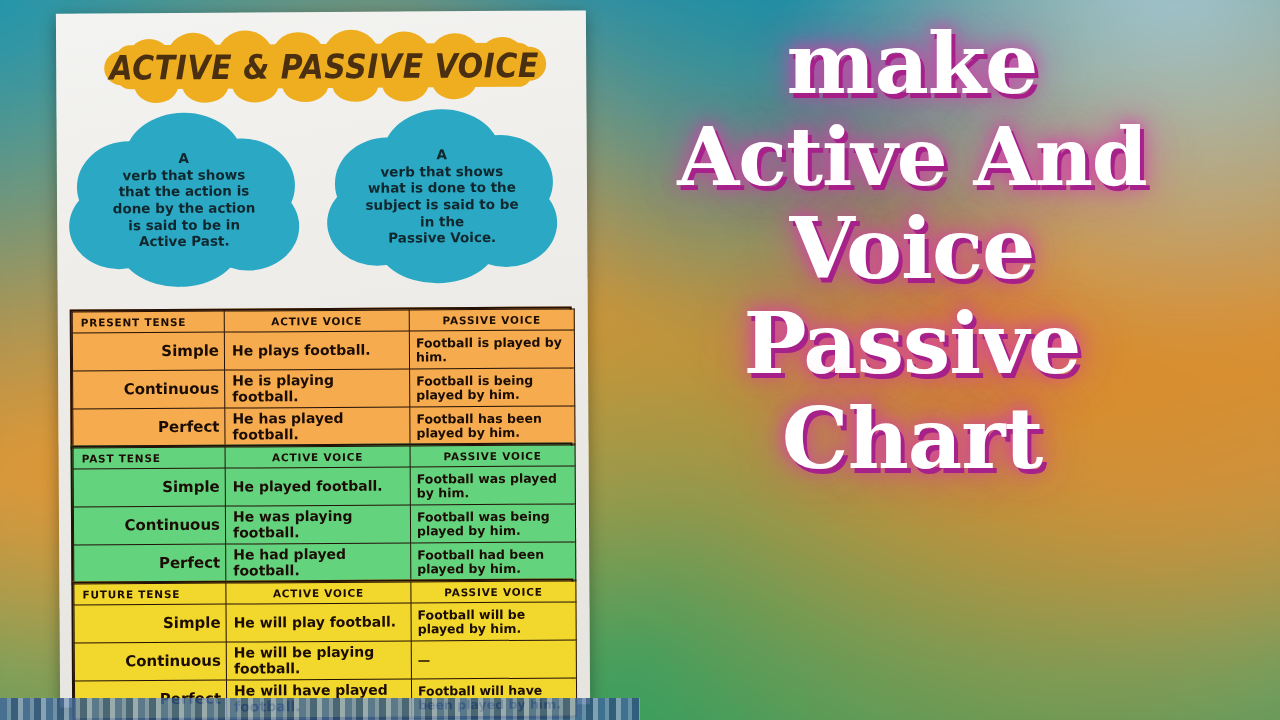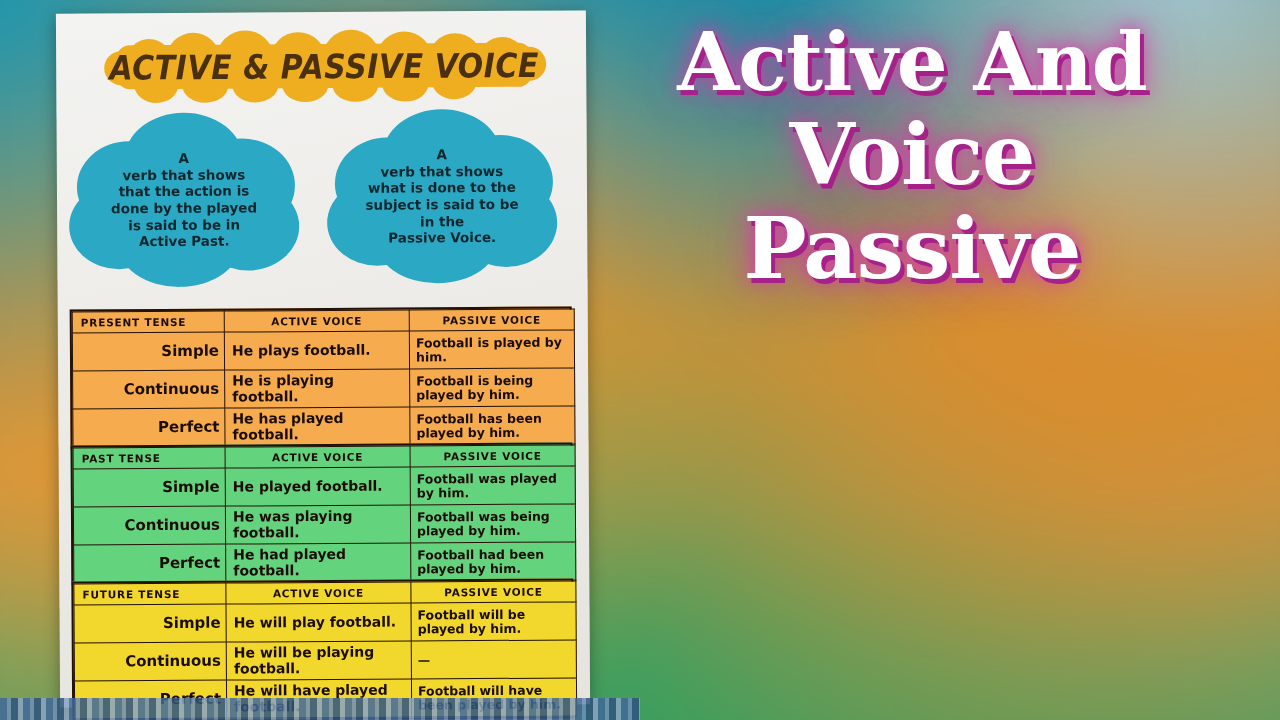--- a/index.html
+++ b/index.html
@@ -132,21 +132,21 @@
         <div class="c" style="left:8px;top:28px;width:104px;height:92px;"></div>
         <div class="c" style="left:120px;top:26px;width:106px;height:94px;"></div>
         <div class="c" style="left:0px;top:70px;width:100px;height:86px;"></div>
         <div class="c" style="left:128px;top:70px;width:102px;height:88px;"></div>
         <div class="c" style="left:48px;top:86px;width:124px;height:88px;"></div>
         <div class="c" style="left:18px;top:48px;width:196px;height:104px;border-radius:46px;"></div>
         <div class="cloud-text">
           <span>A</span>
           <span>verb that shows</span>
           <span>that the action is</span>
-          <span>done by the played</span>
+          <span>done by the action</span>
           <span>is said to be in</span>
           <span>Active Past.</span>
         </div>
       </div>
 
       <div class="cloud" id="cloud-right">
         <div class="c" style="left:56px;top:0px;width:118px;height:92px;"></div>
         <div class="c" style="left:8px;top:28px;width:104px;height:92px;"></div>
         <div class="c" style="left:120px;top:26px;width:106px;height:94px;"></div>
         <div class="c" style="left:0px;top:70px;width:100px;height:86px;"></div>
@@ -264,18 +264,20 @@
           </tbody>
         </table>
       </div>
 
     </div>
   </div>
 
   <div class="desk"></div>
 
   <div class="overlay-title">
+    <span class="ln l2">make</span>
     <span class="ln l3">Active And</span>
     <span class="ln l5">Voice</span>
     <span class="ln l4">Passive</span>
+    <span class="ln l6">Chart</span>
   </div>
 
 </div>
 
 </body></html>

